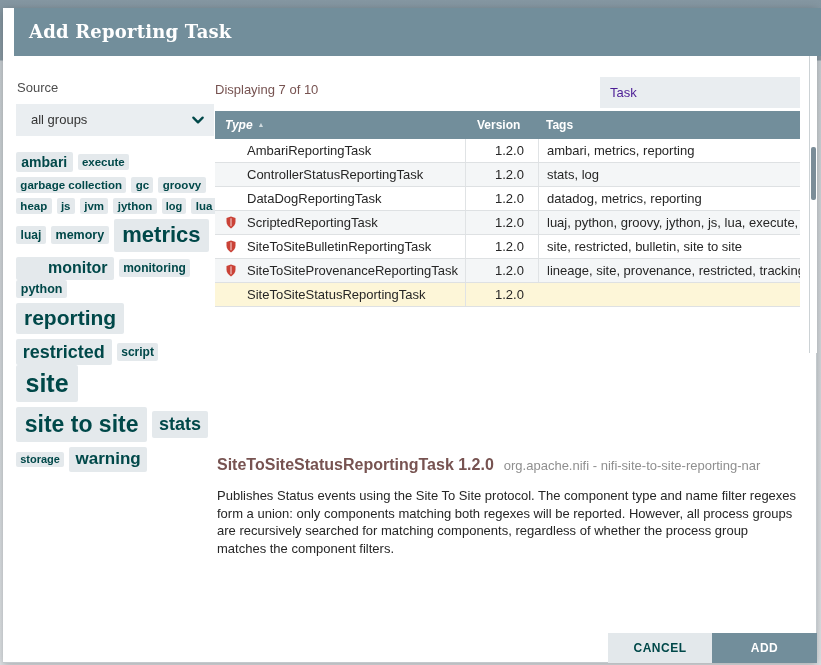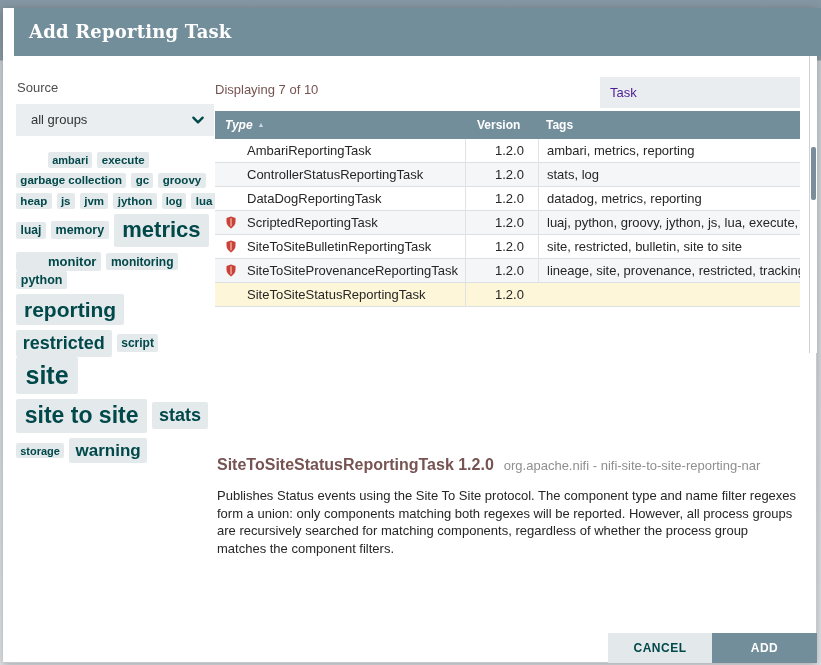--- a/index.html
+++ b/index.html
@@ -101,21 +101,21 @@
     <span class="group-combo-value">all groups</span>
     <span class="combo-chevron">
       <svg viewBox="0 0 24 24" width="14" height="14">
           <path d="M4 8 l8 8 8-8" fill="none" stroke="#004849" stroke-width="4" stroke-linecap="round" stroke-linejoin="round"></path>
         </svg>
     </span>
   </div>
 
   <div class="tag-cloud">
       <div class="tag-row">
-        <span class="tag" style="font-size: 11px; margin-left: 32px;">ambari</span>
+        <span class="tag" style="font-size: 14px;">ambari</span>
         <span class="tag" style="font-size: 11.5px;">execute</span>
       </div>
       <div class="tag-row">
         <span class="tag" style="font-size: 11.5px;">garbage collection</span>
         <span class="tag" style="font-size: 11.5px;">gc</span>
         <span class="tag" style="font-size: 11.5px;">groovy</span>
       </div>
       <div class="tag-row">
         <span class="tag" style="font-size: 11.5px; text-align: right;">heap</span>
         <span class="tag" style="font-size: 11.5px;">js</span>
@@ -123,21 +123,21 @@
         <span class="tag" style="font-size: 11.5px;">jython</span>
         <span class="tag" style="font-size: 11px;">log</span>
         <span class="tag" style="font-size: 11.5px;">lua</span>
       </div>
       <div class="tag-row">
         <span class="tag" style="font-size: 12px;">luaj</span>
         <span class="tag" style="font-size: 12.5px;">memory</span>
         <span class="tag" style="font-size: 22px;">metrics</span>
       </div>
       <div class="tag-row">
-        <span class="tag" style="font-size: 13px; padding-left: 32px;">monitor</span>
+        <span class="tag" style="font-size: 16px; padding-left: 32px;">monitor</span>
         <span class="tag" style="font-size: 12px;">monitoring</span>
         <span class="tag" style="font-size: 12.5px;">python</span>
       </div>
       <div class="tag-row">
         <span class="tag" style="font-size: 21px;">reporting</span>
       </div>
       <div class="tag-row">
         <span class="tag" style="font-size: 18px;">restricted</span>
         <span class="tag" style="font-size: 12px;">script</span>
         <span class="tag" style="font-size: 25px;">site</span>

